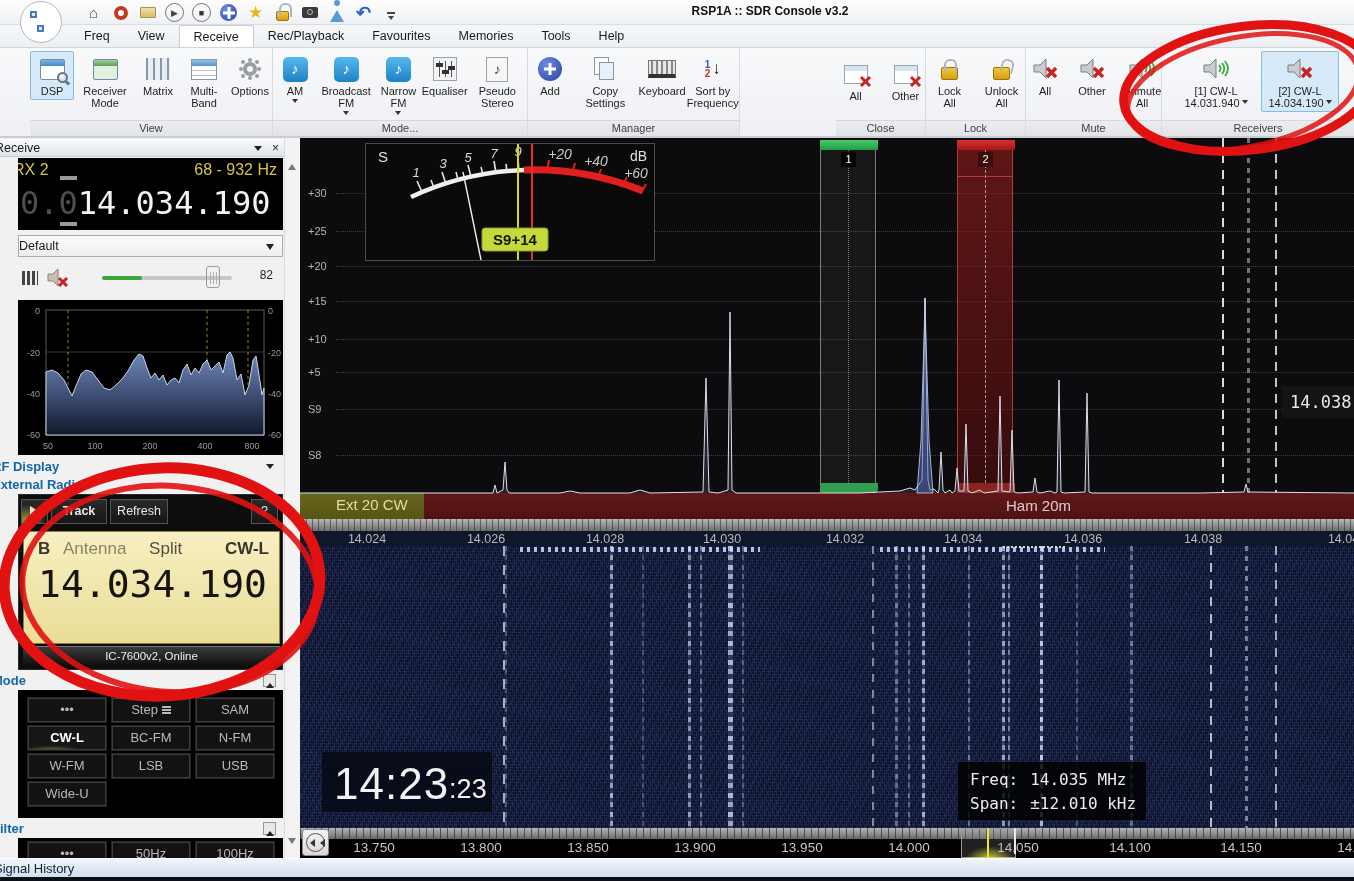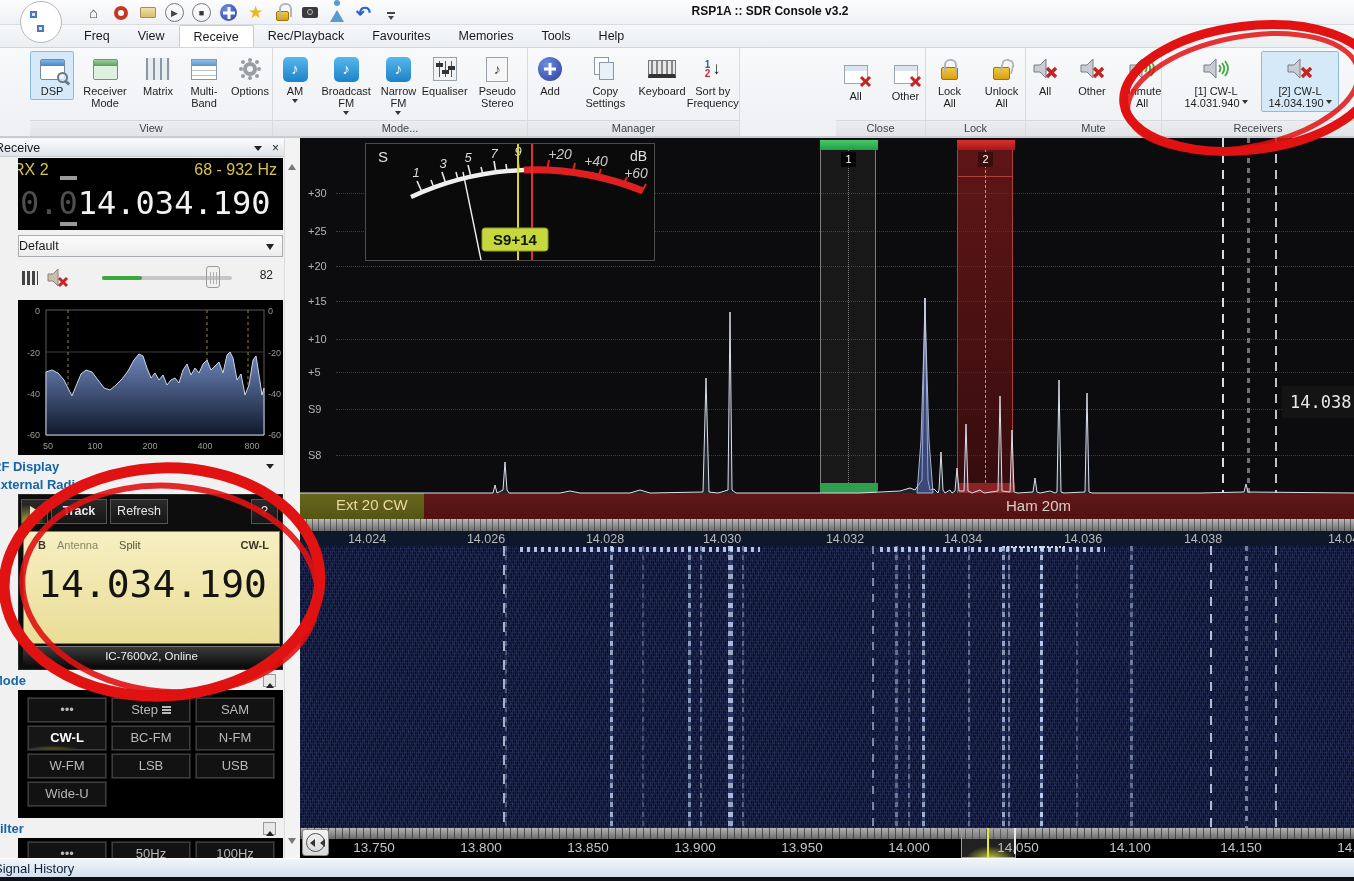--- a/index.html
+++ b/index.html
@@ -77,21 +77,21 @@
 .dropdown .tri{position:absolute;right:8px;top:8px;width:0;height:0;border:4.5px solid transparent;border-top:6px solid #222}
 .volrow{position:absolute;left:18px;width:265px;height:32px}
 .vtrack{position:absolute;left:84px;top:14px;width:130px;height:4px;background:#c6c6c6;border-radius:2px}
 .vfill{position:absolute;left:84px;top:14px;width:40px;height:4px;border-radius:2px}
 .vthumb{position:absolute;left:188px;top:4px;width:14px;height:22px;background:linear-gradient(#f8f8f8,#dcdcdc);border:1px solid #9a9a9a;border-radius:3px;background-image:repeating-linear-gradient(90deg,#b0b0b0 0 1px,transparent 1px 3px);background-size:7px 12px;background-position:3px 5px;background-repeat:no-repeat}
 .vval{position:absolute;right:10px;top:6px;font-size:12px;color:#222}
 .eqbars{display:inline-block;width:16px;height:14px;background:repeating-linear-gradient(90deg,#444 0 3px,transparent 3px 5px)}
 
 .er-btn{position:absolute;height:25px;background:linear-gradient(#2a2a2a,#161616);border:1px solid #555;color:#e8e8e8;font-size:12.5px;text-align:center}
 .lcd{position:absolute;left:4px;top:36px;width:257px;height:113px;background:linear-gradient(#f7efc2,#e9dd96);border:1px solid #8a7f45}
-.lcdrow{position:absolute;left:12px;right:10px;top:7px;font-size:11px;color:#3c3828}
+.lcdrow{position:absolute;left:12px;right:10px;top:7px;font-size:17px;color:#3c3828}
 .lcdfreq{position:absolute;left:6px;top:30px;width:245px;text-align:center;font-family:"DejaVu Sans Mono",monospace;font-size:38px;color:#141410}
 .erstatus{position:absolute;left:4px;bottom:4px;width:257px;height:19px;background:linear-gradient(#3a3a3a,#101010);color:#eee;font-size:11.5px;text-align:center;line-height:18px;border-top:1px solid #777}
 
 .mbtn{position:absolute;width:78px;height:24px;background:#121212;border:1px solid #3d3d3d;box-shadow:0 0 0 1px #222;color:#b9b9b9;font-size:13px;text-align:center;line-height:22px}
 .mbtn.sel{color:#fff;font-weight:bold;background:#161616;background-image:radial-gradient(ellipse 60% 45% at 30% 115%,rgba(225,225,90,.6),transparent 70%)}
 .hamb{display:inline-block;width:9px;height:8px;border-top:2px solid #b9b9b9;border-bottom:2px solid #b9b9b9;position:relative;top:0;margin-left:4px}
 .hamb:after{content:"";position:absolute;left:0;top:1px;width:9px;height:2px;background:#b9b9b9}
 .scroll{position:absolute;left:284px;top:0;width:15px;height:720px;background:#f3f3f3;border-left:1px solid #dcdcdc}
 .sarrow{position:absolute;left:3px;width:0;height:0;border:4.5px solid transparent}
 
@@ -694,21 +694,35 @@
     <div class="streak" style="left:740px;width:3px;opacity:.95"></div>
     <div class="streak" style="left:776px;width:2px;opacity:.35"></div>
     <div class="streak" style="left:830px;width:3px;opacity:.5"></div>
 
     <div class="wdash" style="left:203px;background:repeating-linear-gradient(180deg,rgba(235,240,255,.7) 0 10px,transparent 10px 19px)"></div>
     <div class="wdash" style="left:572px;background:repeating-linear-gradient(180deg,rgba(235,240,255,.5) 0 8px,transparent 8px 16px)"></div>
     <div class="wdash" style="left:910px;background:repeating-linear-gradient(180deg,rgba(235,240,255,.75) 0 9px,transparent 9px 17px)"></div>
     <div class="wdash" style="left:945px;width:3px;background:repeating-linear-gradient(180deg,rgba(200,210,235,.55) 0 5px,transparent 5px 10px)"></div>
     <div class="wdash" style="left:975px;background:repeating-linear-gradient(180deg,rgba(235,240,255,.65) 0 9px,transparent 9px 17px)"></div>
 
-
+    <div class="clock">
+      <span class="hm">14:23</span>
+      <span class="ss">:23</span>
+    </div>
+
+    <div class="freqtip">
+      <div class="row">
+          <span>Freq:</span>
+          <span>14.035 MHz</span>
+        </div>
+      <div class="row">
+          <span>Span:</span>
+          <span>±12.010 kHz</span>
+        </div>
+    </div>
   </div>
 
   <div class="wruler">
     <div class="wticks"></div>
     <span class="wlab" style="left:74px">13.750</span>
     <span class="wlab" style="left:181px">13.800</span>
     <span class="wlab" style="left:288px">13.850</span>
     <span class="wlab" style="left:395px">13.900</span>
     <span class="wlab" style="left:502px">13.950</span>
     <span class="wlab" style="left:609px">14.000</span>

